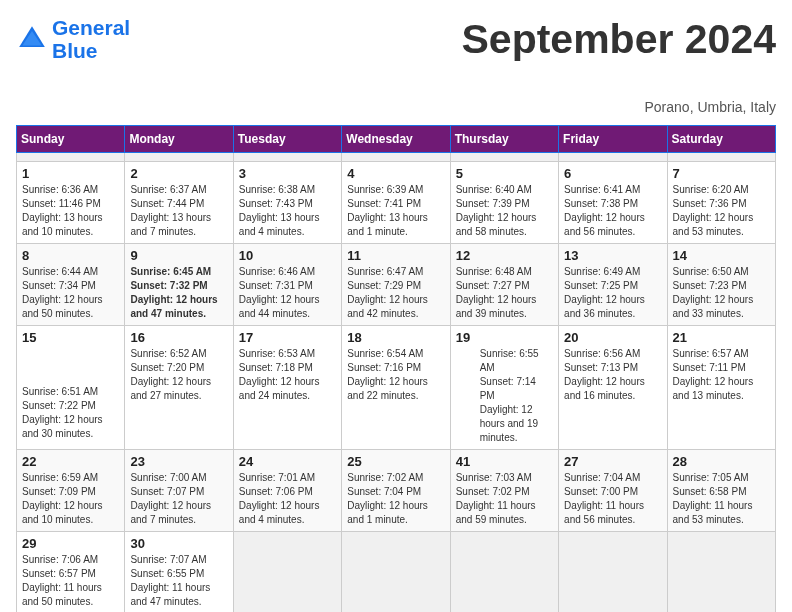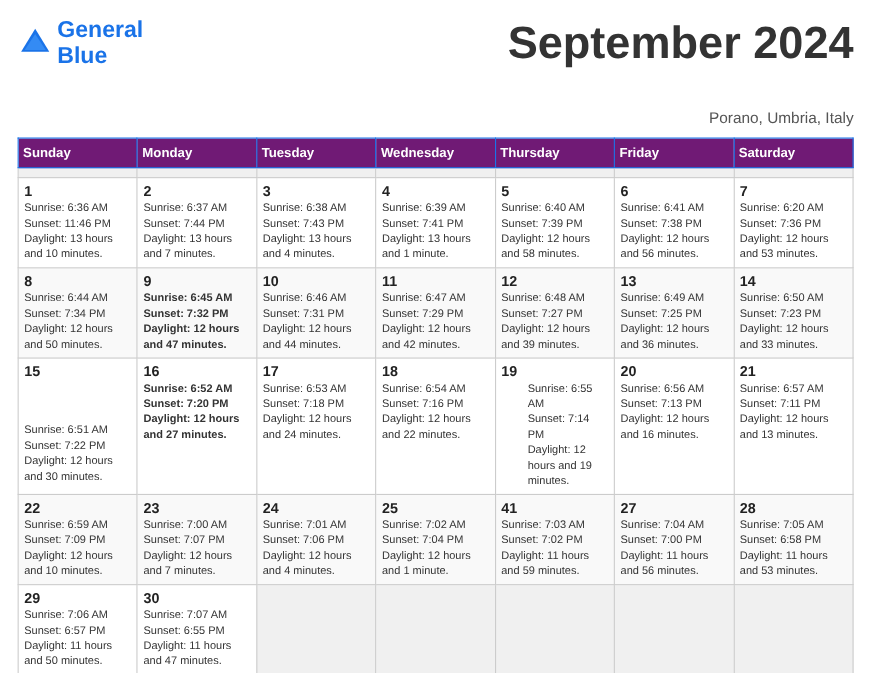--- a/index.html
+++ b/index.html
@@ -212,21 +212,21 @@
       </tr>
       <tr>
         <td>
           <span class="day-num">15</span>
           <div class="day-info" style="white-space: pre-wrap; margin-top: 40px;">Sunrise: 6:51 AM
 Sunset: 7:22 PM
 Daylight: 12 hours and 30 minutes.</div>
         </td>
         <td>
           <span class="day-num">16</span>
-          <div class="day-info" style="white-space: pre-wrap; font-weight: bold;">Sunrise: 6:52 AM
+          <div class="day-info" style="white-space: pre-wrap;">Sunrise: 6:52 AM
 Sunset: 7:20 PM
 Daylight: 12 hours and 27 minutes.</div>
         </td>
         <td>
           <span class="day-num">17</span>
           <div class="day-info" style="white-space: pre-wrap;">Sunrise: 6:53 AM
 Sunset: 7:18 PM
 Daylight: 12 hours and 24 minutes.</div>
         </td>
         <td>

